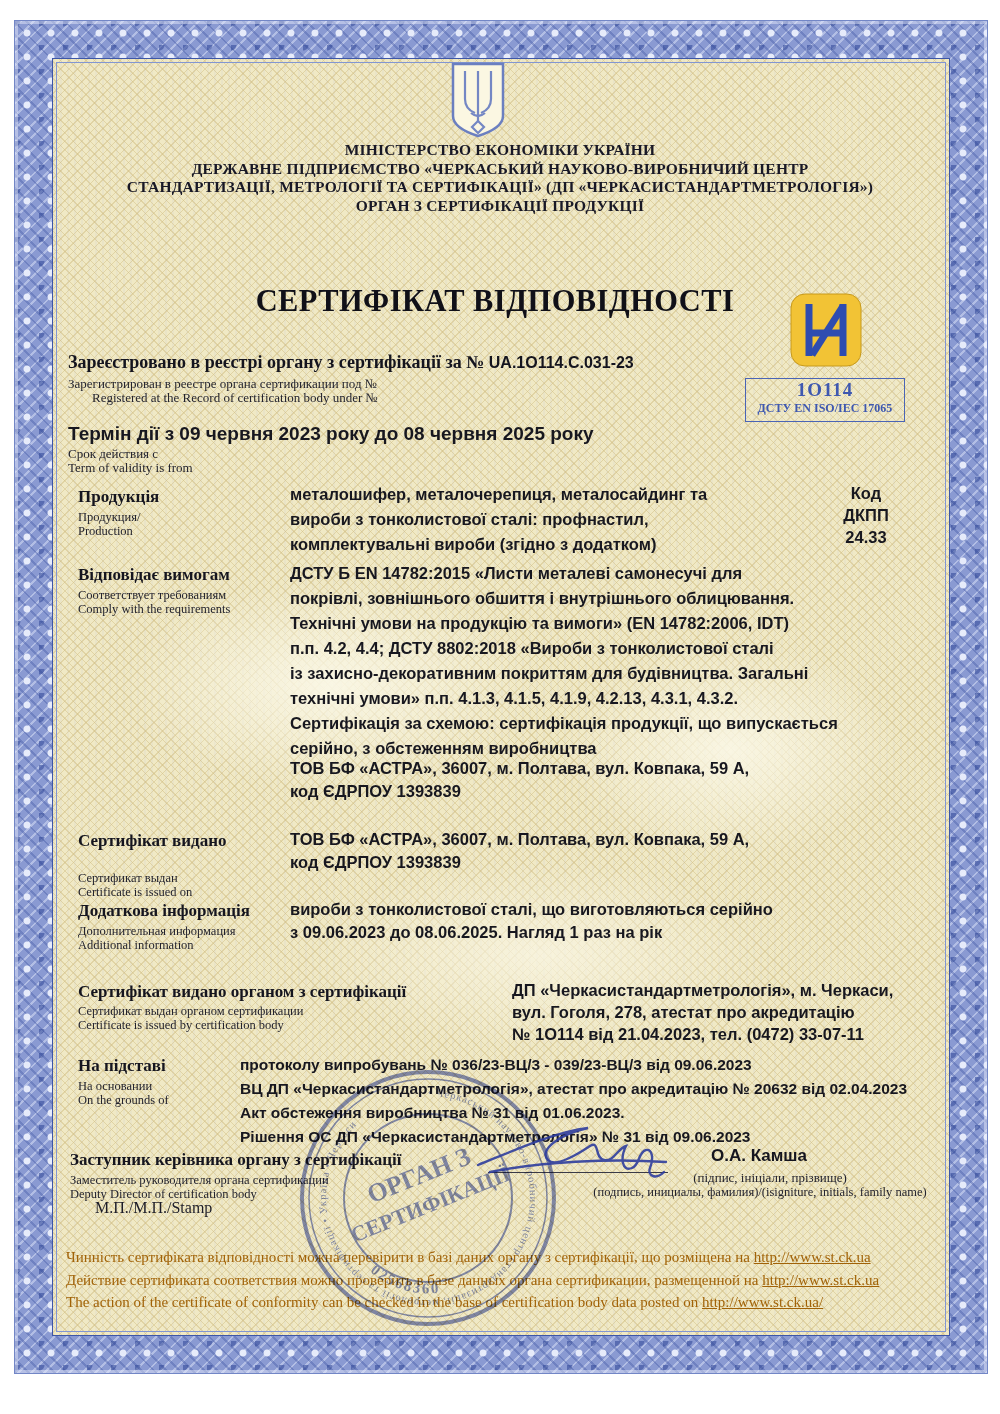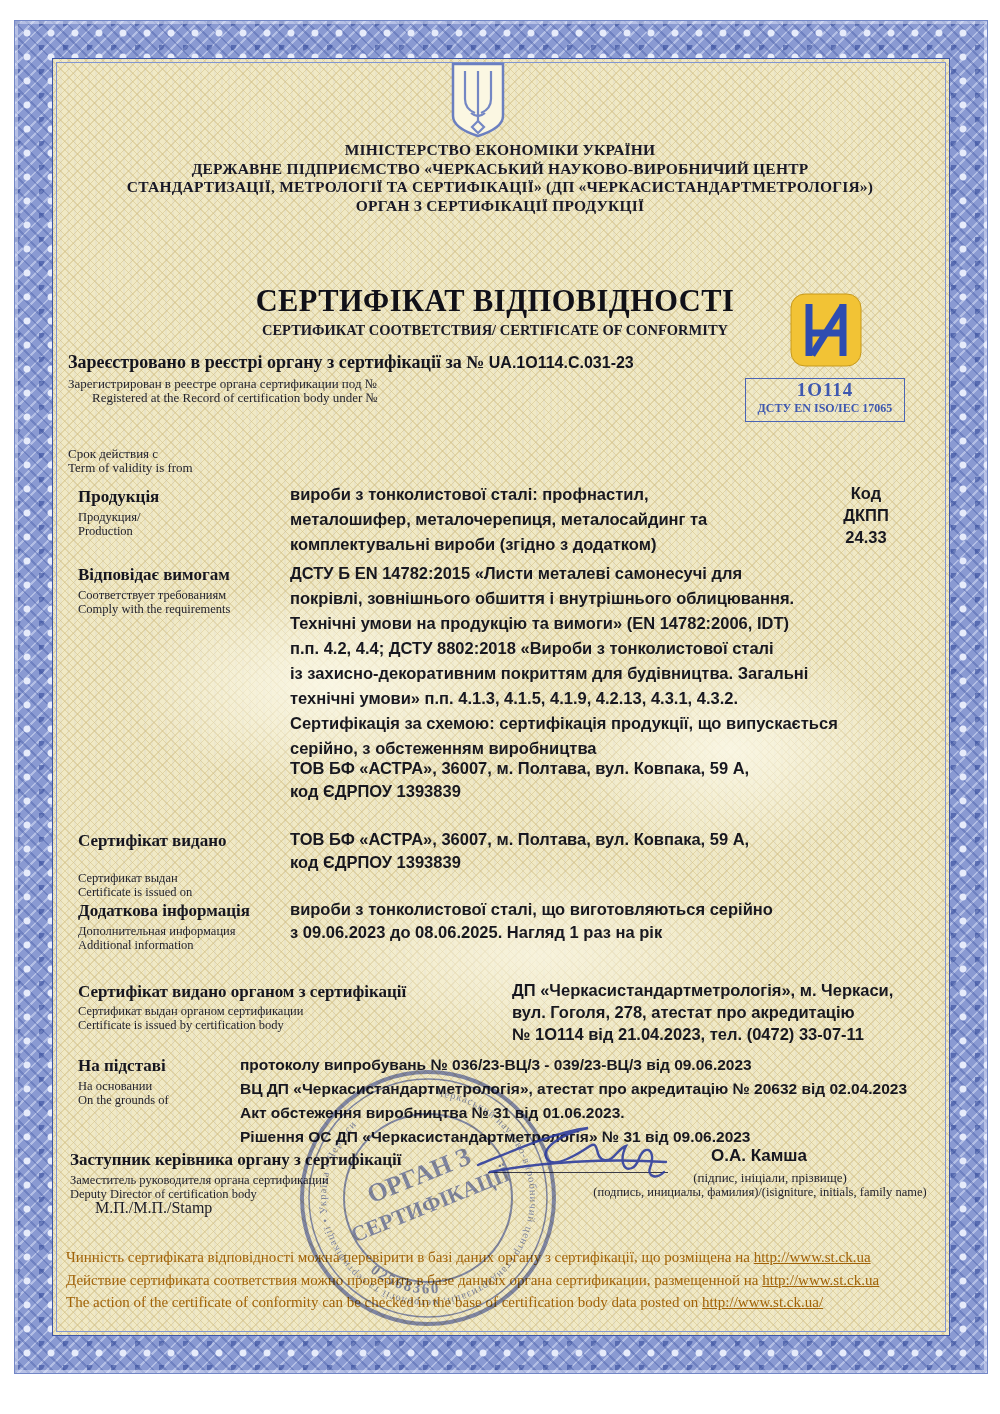--- a/index.html
+++ b/index.html
@@ -102,21 +102,20 @@
   </div>
 
   <div class="abs header-lines serif">
     <div>МІНІСТЕРСТВО ЕКОНОМІКИ УКРАЇНИ</div>
     <div>ДЕРЖАВНЕ ПІДПРИЄМСТВО «ЧЕРКАСЬКИЙ НАУКОВО-ВИРОБНИЧИЙ ЦЕНТР</div>
     <div>СТАНДАРТИЗАЦІЇ, МЕТРОЛОГІЇ ТА СЕРТИФІКАЦІЇ» (ДП «ЧЕРКАСИСТАНДАРТМЕТРОЛОГІЯ»)</div>
     <div>ОРГАН З СЕРТИФІКАЦІЇ ПРОДУКЦІЇ</div>
   </div>
 
   <div class="abs doc-title serif">СЕРТИФІКАТ ВІДПОВІДНОСТІ</div>
-  <div class="abs doc-subtitle serif">СЕРТИФИКАТ СООТВЕТСТВИЯ/ CERTIFICATE OF CONFORMITY</div>
 
   <div class="abs" style="left:790px;top:293px;width:72px;height:74px;">
     <svg width="72" height="74" viewBox="0 0 72 74">
       <rect x="1" y="1" width="70" height="72" rx="14" fill="#f2c335" stroke="#c79a1d" stroke-width="1"></rect>
       <g stroke="#2e4cb0" stroke-width="7" fill="none">
         <path d="M19,11 V63"></path>
         <path d="M53,11 V63"></path>
         <path d="M53,13 L22,62"></path>
         <path d="M19,40 H53"></path>
       </g>
@@ -128,31 +127,32 @@
     <div class="s">ДСТУ EN ISO/ІЕС 17065</div>
   </div>
 
   <div class="abs reg-main serif">
     <span>Зареєстровано в реєстрі органу з сертифікації за №</span>
     <span class="num">UA.1О114.С.031-23</span>
   </div>
   <div class="abs small-label serif" style="left:68px;top:377px;">Зарегистрирован в реестре органа сертификации под №</div>
   <div class="abs small-label serif" style="left:68px;top:391px;margin-left:24px;">Registered at the Record of certification body under №</div>
 
+  <div class="abs validity-main">Термін дії з 09 червня 2023 року  до  08 червня 2025 року</div>
   <div class="abs small-label serif" style="left:68px;top:447px;">Срок действия с</div>
   <div class="abs small-label serif" style="left:68px;top:461px;">Term of validity is from</div>
 
   <div class="abs row-label" style="left:78px;top:487px;">
     <div class="uk serif">Продукція</div>
     <div class="ru serif" style="margin-top:3px;">Продукция/</div>
     <div class="en serif">Production</div>
   </div>
   <div class="abs val" style="left:290px;top:482px;width:560px;">
+    <div>металошифер, металочерепиця, металосайдинг та</div>
     <div>вироби з тонколистової сталі: профнастил,</div>
-    <div>металошифер, металочерепиця, металосайдинг та</div>
     <div>комплектувальні вироби (згідно з додатком)</div>
   </div>
   <div class="abs code-box" style="left:830px;top:482px;width:72px;">
     <div>Код</div>
     <div>ДКПП</div>
     <div>24.33</div>
   </div>
 
   <div class="abs row-label" style="left:78px;top:565px;">
     <div class="uk serif">Відповідає вимогам</div>

